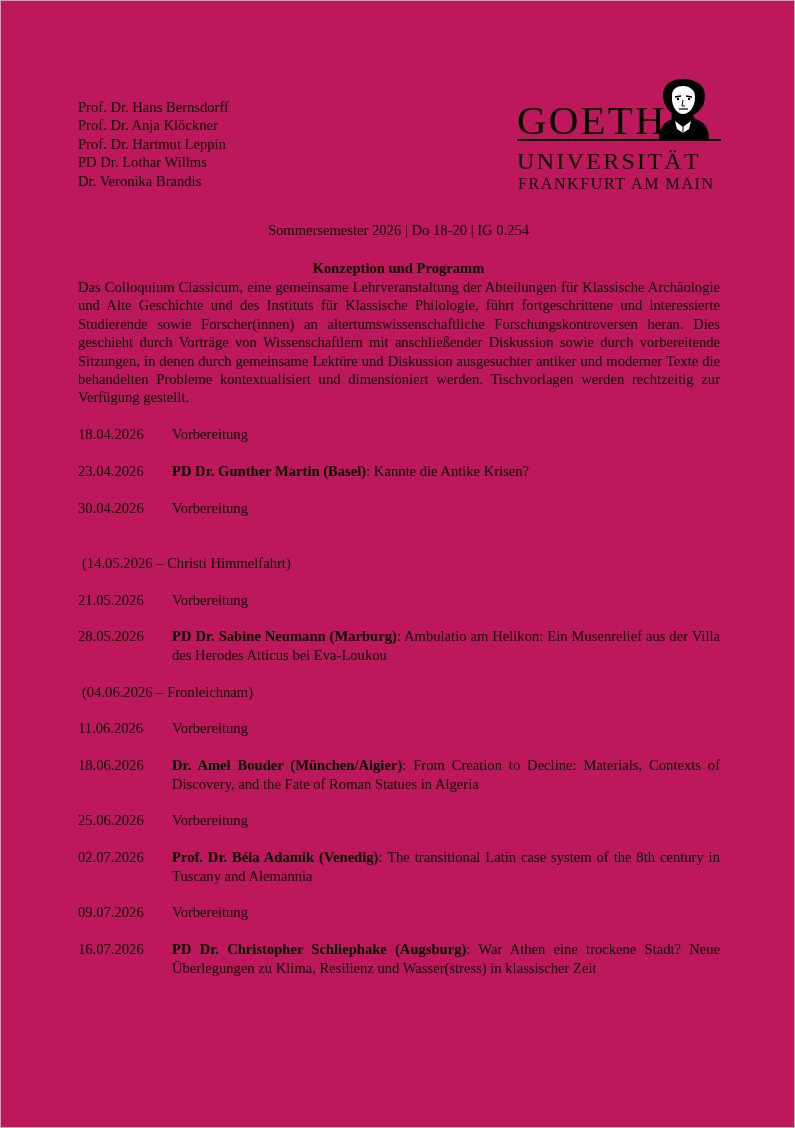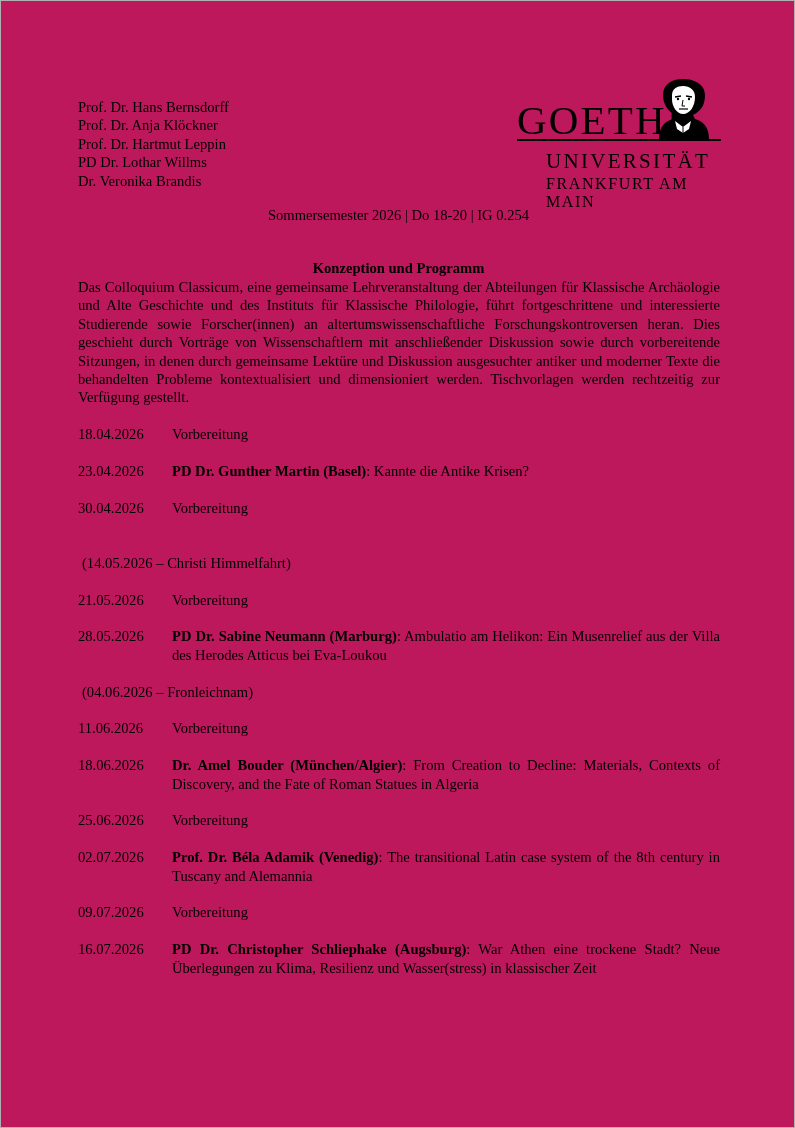--- a/index.html
+++ b/index.html
@@ -24,32 +24,32 @@
     }
     .logo .goethe {
       position: absolute; left: 2px; top: 27px;
       font-size: 41px; letter-spacing: 2.2px; line-height: 32px;
     }
     .logo .rule {
       position: absolute; left: 2px; top: 62px; width: 204px; height: 2px; background: #000;
     }
     .logo .uni {
       position: absolute; left: 2px; top: 68px;
-      font-size: 21px; letter-spacing: 2.3px; line-height: 32px; margin-left: 29px;
+      font-size: 24px; letter-spacing: 2.3px; line-height: 32px;
     }
     .logo .ffm {
       position: absolute; left: 3px; top: 98px;
-      font-size: 16px; letter-spacing: 1.6px; line-height: 18px; margin-left: 28px;
+      font-size: 16px; letter-spacing: 1.6px; line-height: 18px;
     }
     .logo .portrait {
       position: absolute; left: 130px; top: 0px; width: 76px; height: 62px;
     }
     .title-block { position: absolute; left: 0; width: 795px; text-align: center; }
     .title { top: 202px; font-weight: bold; font-size: 15px; }
-    .subtitle { top: 206px; text-align: center; }
+    .subtitle { top: 221px; text-align: center; }
     .section-title { top: 259px; font-weight: bold; }
     .intro {
       position: absolute; left: 77px; top: 277px; width: 642px;
       text-align: justify; line-height: 18.4px;
     }
     .program { position: absolute; left: 77px; top: 424px; width: 642px; }
     .entry { position: relative; line-height: 18.4px; }
     .entry .date { position: absolute; left: 0; top: 0; }
     .entry .content { margin-left: 94px; text-align: justify; }
     .entry .content .speaker { font-weight: bold; }

